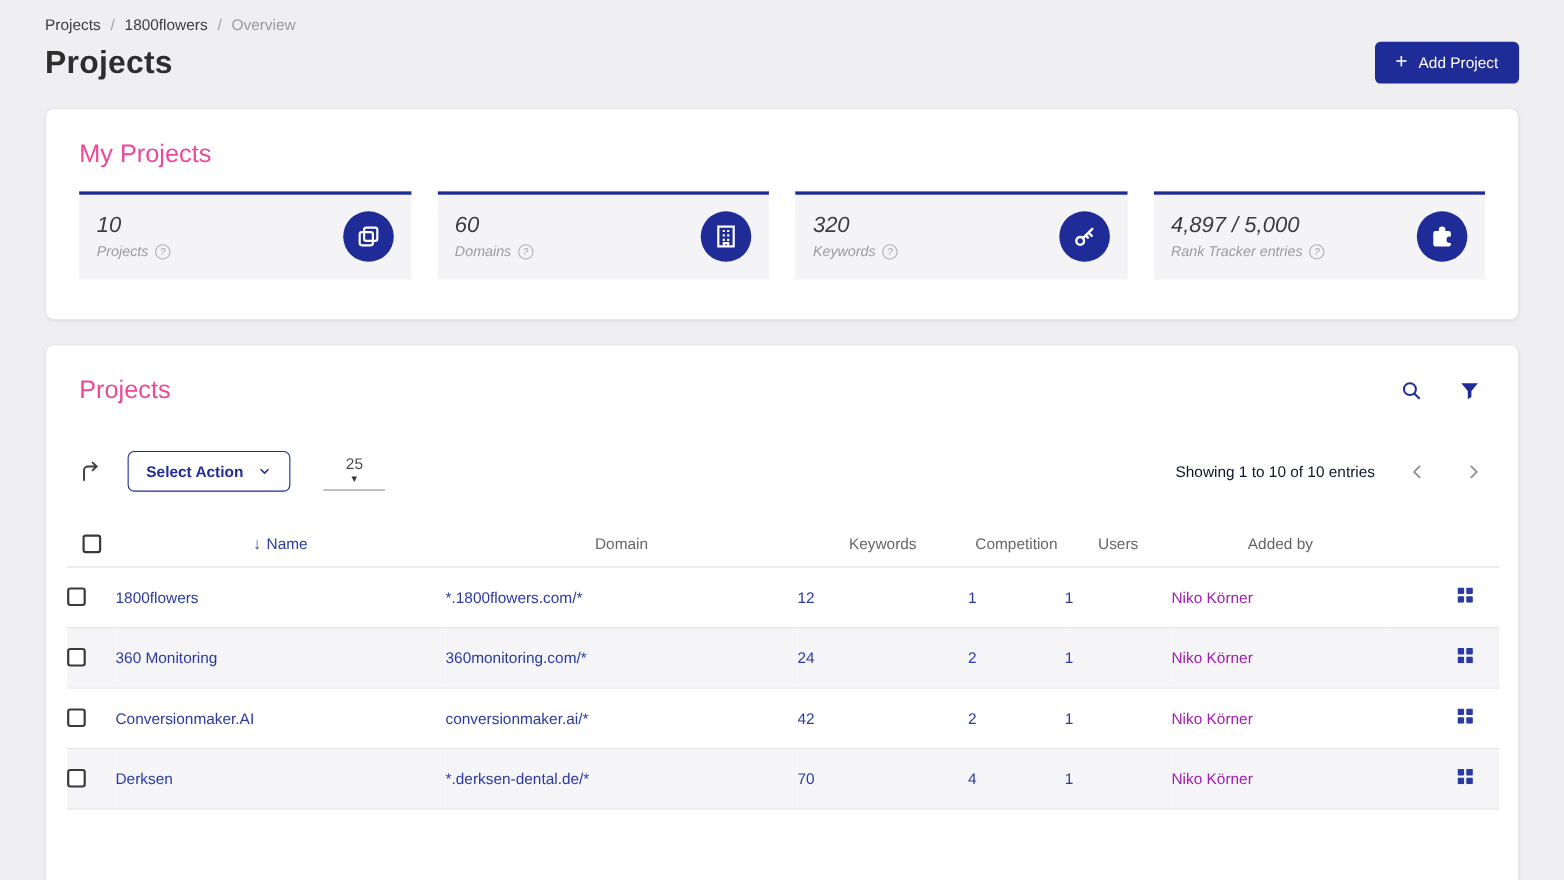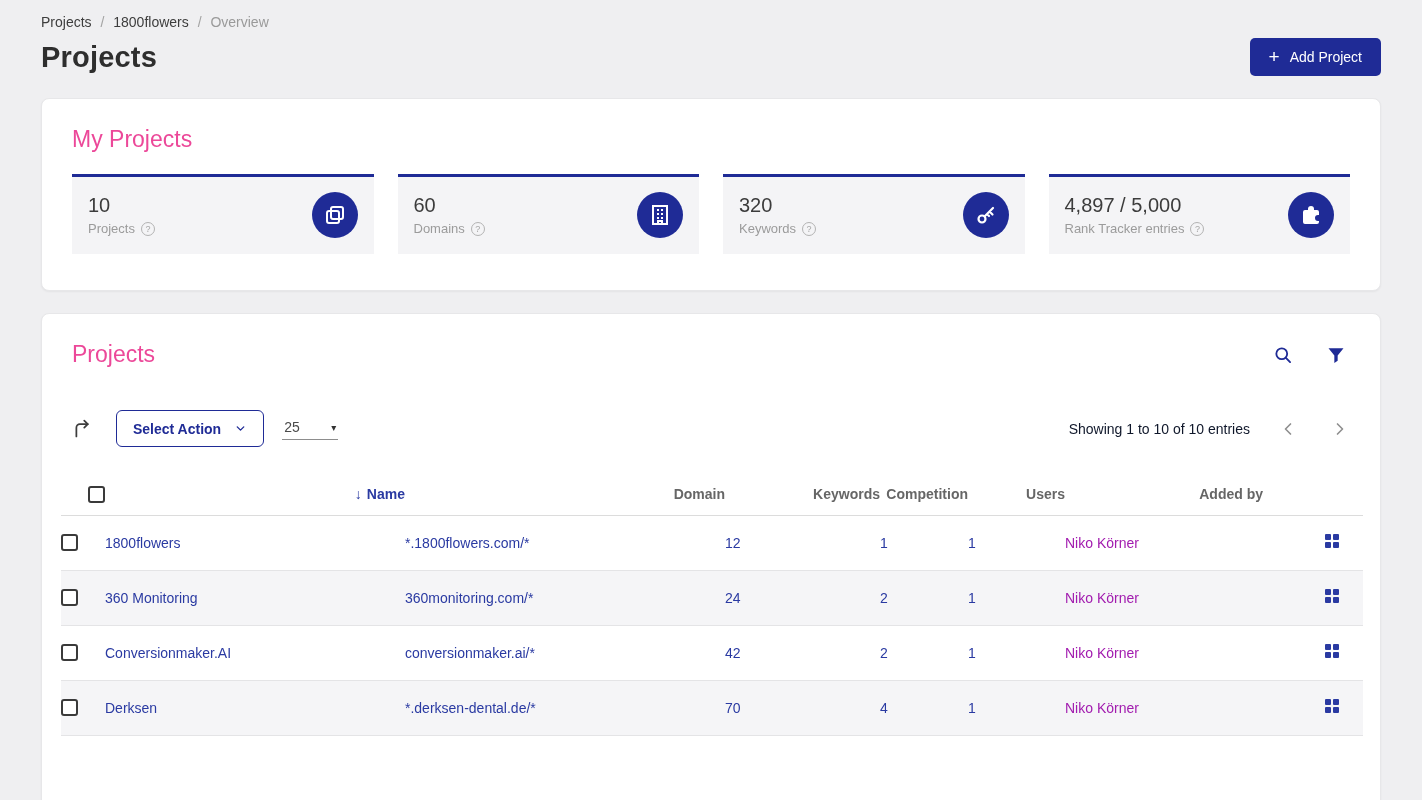--- a/index.html
+++ b/index.html
@@ -26,21 +26,21 @@
     font-family:inherit;cursor:pointer;}
   .btn-primary .plus{font-size:19px;font-weight:400;line-height:1;margin-top:-2px;}
 
   
   .card{background:#fff;border:1px solid #e7e7e9;border-radius:8px;
     box-shadow:0 1px 2px rgba(0,0,0,.05);margin-top:22px;}
   .card-title{font-size:23px;font-weight:400;color:#ec4899;}
 
   
   .card-stats{padding:27px 30px 36px;}
-  .tiles{display:grid;grid-template-columns:repeat(4,1fr);gap:24px;margin-top:21px;}
+  .tiles{display:grid;grid-template-columns:repeat(4,1fr);gap:24px;margin-top:21px;font-style:italic;}
   .tile{background:#f4f4f6;border-top:3px solid var(--primary);padding:13px 16px 14px;
     display:flex;justify-content:space-between;align-items:center;height:80px;}
   .tile-value{font-size:20px;color:#3c3c3c;}
   .tile-label-row{display:flex;align-items:center;gap:6px;margin-top:4px;}
   .tile-label{font-size:13px;color:#9b9b9b;}
   .help{width:14px;height:14px;border:1px solid #b3b3b3;border-radius:50%;color:#a5a5a5;
     font-size:9px;display:inline-flex;align-items:center;justify-content:center;cursor:pointer;}
   .tile-icon{width:46px;height:46px;border-radius:50%;background:var(--primary);
     display:flex;align-items:center;justify-content:center;flex:none;}
   .tile-icon svg{width:24px;height:24px;}
@@ -52,35 +52,35 @@
   .icon-btn{color:var(--primary);cursor:pointer;display:inline-flex;}
   .icon-btn svg{width:20px;height:20px;}
 
   .toolbar{display:flex;align-items:center;margin-top:42px;}
   .export-btn{display:inline-flex;cursor:pointer;margin-right:23px;}
   .export-btn svg{width:21px;height:21px;}
   .select-action{display:inline-flex;align-items:center;gap:13px;border:1px solid var(--primary);
     color:var(--primary);background:#fff;border-radius:6px;height:37px;padding:0 16px;
     font-size:14px;font-family:inherit;font-weight:700;cursor:pointer;}
   .select-action svg{width:13px;height:13px;}
-  .page-size{margin-left:18px;width:56px;display:flex;align-items:center;justify-content:space-between;
-    border-bottom:1px solid #8d8d8d;padding:2px 2px 4px;font-size:14px;color:#4a4a4a;cursor:pointer;}
+  .page-size{margin-left:30px;width:56px;display:flex;align-items:center;justify-content:space-between;
+    border-bottom:1px solid #8d8d8d;padding:2px 2px 4px;font-size:14px;color:#4a4a4a;cursor:pointer;flex-direction:column;}
   .caret{font-size:10px;color:#333;}
   .toolbar-spacer{flex:1;}
   .showing{font-size:14px;color:#0f172a;}
   .pager{display:flex;align-items:center;gap:32px;margin-left:28px;}
   .pager .pg{display:inline-flex;cursor:pointer;color:#8f8f8f;}
   .pager svg{width:20px;height:20px;}
 
   
   table{border-collapse:collapse;table-layout:fixed;width:1302px;margin:26px -11px 0;}
   col.c-check{width:44px;} col.c-name{width:300px;} col.c-domain{width:320px;}
   col.c-kw{width:155px;} col.c-comp{width:88px;} col.c-users{width:97px;}
   col.c-added{width:198px;} col.c-actions{width:100px;}
-  thead th{font-size:14px;font-weight:700;color:#666;text-align:right;height:42px;
+  thead th{font-size:14px;font-weight:400;color:#666;text-align:center;height:42px;
     vertical-align:middle;border-bottom:1px solid #dcdcdc;}
   thead th.sorted{color:var(--link);}
   .sort-arrow{color:var(--link);margin-right:5px;font-size:14px;}
   tbody td{height:55px;vertical-align:middle;font-size:14px;border-bottom:1px solid #e4e4e6;}
   tbody tr:nth-child(even){background:#f5f5f7;}
   .cb{width:17px;height:17px;border:2px solid #3a3a3a;border-radius:3px;background:#fff;
     display:inline-block;vertical-align:middle;cursor:pointer;}
   .cell-link{color:var(--link);text-decoration:none;cursor:pointer;}
   .cell-gray{color:#a21caf;}
   td.actions{text-align:right;padding-right:24px;}

